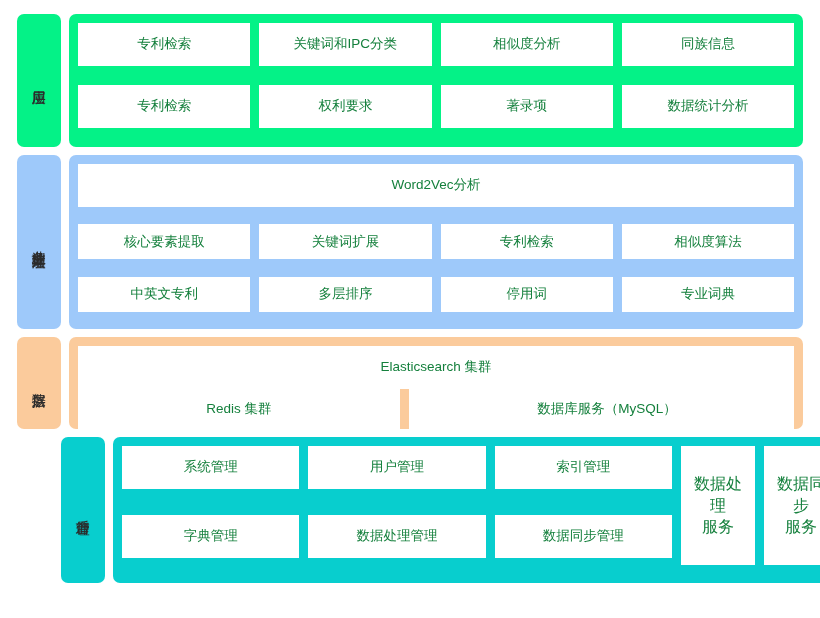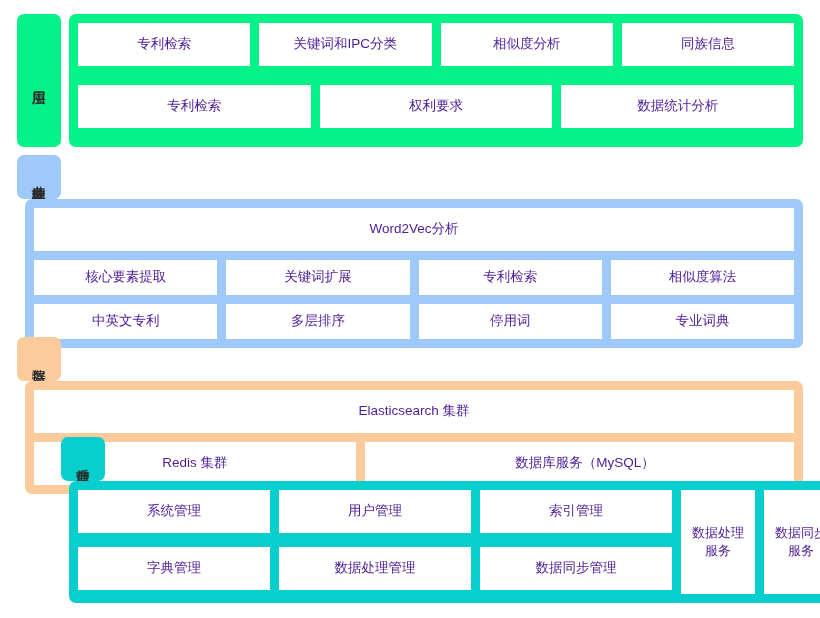--- a/index.html
+++ b/index.html
@@ -25,21 +25,21 @@
     display: flex;
     flex-direction: column;
   }
 
   
   .layer {
     display: flex;
     align-items: stretch;
     width: 100%;
   }
-  .layer + .layer { margin-top: 8px; flex-direction: column; }
+  .layer + .layer { margin-top: 8px; }
 
   
   .layer-label {
     flex: 0 0 44px;
     width: 44px;
     border-radius: 7px;
     display: flex;
     align-items: center;
     justify-content: center;
     box-sizing: border-box;
@@ -77,21 +77,21 @@
 
   
   .card {
     background: #ffffff;
     display: flex;
     align-items: center;
     justify-content: center;
     text-align: center;
     font-size: 13.5px;
     line-height: 1.35;
-    color: #4c1d95;
+    color: #15803d;
     box-sizing: border-box;
     padding: 4px 6px;
     flex: 1 1 0;
     white-space: pre-line;
   }
   .card.wide { flex: 1 1 100%; }
 
   
   .layer-app   { height: 133px; }
   .layer-biz   { height: 174px; }
@@ -119,22 +119,22 @@
     flex-direction: column;
     gap: 9px;
   }
   .admin-services {
     flex: 0 0 auto;
     display: flex;
     gap: 9px;
   }
   .admin-services .card {
     flex: 0 0 74px;
-    height: 104px;
-    font-size: 13px;
+    height: 119px;
+    font-size: 16px;
   }
 
   .layer-biz .biz-top .card { height: 43px; }
 </style>
 </head>
 <body>
 
 <div id="arch">
 
   <div class="layer layer-app">
@@ -144,20 +144,21 @@
     <div class="layer-panel" style="background:#04f287">
       <div class="row">
         <div class="card">专利检索</div>
         <div class="card">关键词和IPC分类</div>
         <div class="card">相似度分析</div>
         <div class="card">同族信息</div>
       </div>
       <div class="row">
         <div class="card">专利检索</div>
         <div class="card">权利要求</div>
+        <div class="card">著录项</div>
         <div class="card">数据统计分析</div>
       </div>
     </div>
   </div>
 
   <div class="layer layer-biz">
     <div class="layer-label" style="background:#9ec9fa">
       <span>业务逻辑处理层</span>
     </div>
     <div class="layer-panel" style="background:#9ec9fa">

